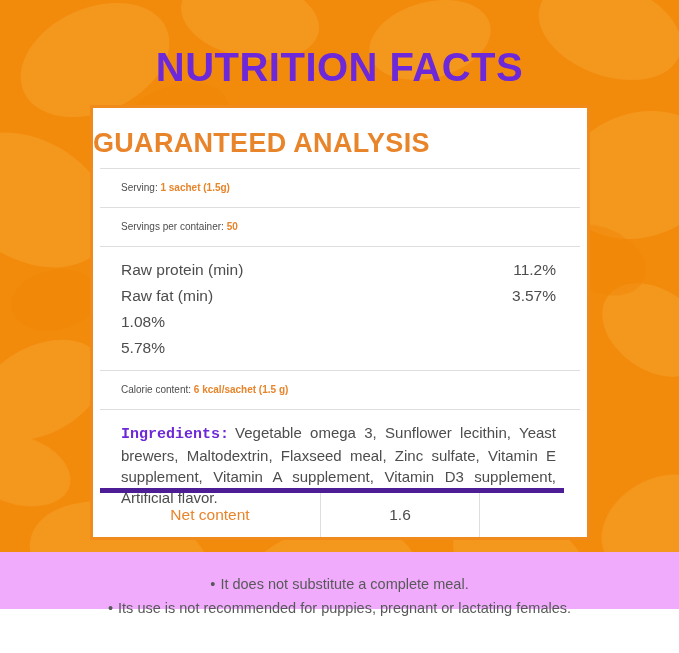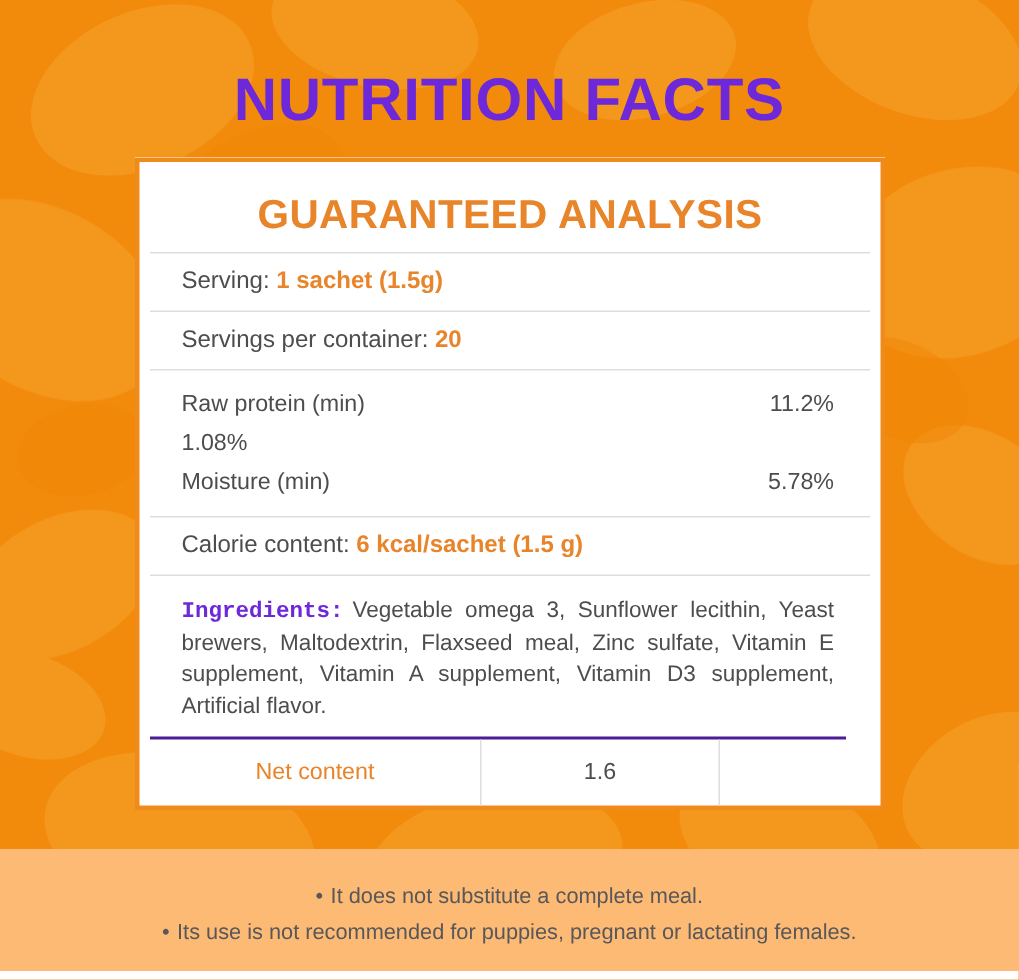--- a/index.html
+++ b/index.html
@@ -60,21 +60,21 @@
     top: 105px;
     width: 500px;
     height: 435px;
     background: #ffffff;
     border: 3px solid #f08a1a;
     box-sizing: border-box;
   }
 
   .card-title {
     margin: 18px 0 0 0;
-    text-align: center;
+    text-align: left;
     color: #e8842a;
     font-size: 27px;
     font-weight: bold;
     letter-spacing: 0.3px;
     line-height: 34px;
   }
 
   .inner {
     position: absolute;
     left: 7px;
@@ -84,21 +84,21 @@
   }
 
   .rule {
     height: 1px;
     background: #dedede;
     margin: 0;
   }
 
   .row {
     padding: 9px 0 9px 21px;
-    font-size: 16px;
+    font-size: 10px;
     color: #4d4d4d;
     line-height: 20px;
   }
   .row b {
     color: #e8842a;
     font-weight: bold;
   }
 
   
   .nutrients {
@@ -132,21 +132,21 @@
   }
 
   
   .net-table {
     position: absolute;
     left: 0;
     right: 16px;
     bottom: 0;
     height: 44px;
     display: flex;
-    border-top: 2px solid #4c1d95;
+    border-top: 5px solid #4c1d95;
   }
   .net-cell {
     display: flex;
     align-items: center;
     justify-content: center;
     font-size: 15.5px;
     color: #4d4d4d;
     height: 100%;
     box-sizing: border-box;
   }
@@ -160,24 +160,24 @@
     border-right: 1px solid #dedede;
   }
   .net-cell.unit {
     flex: 1;
   }
 
   
   .footer {
     position: absolute;
     left: 0;
-    top: 566px;
-    width: 679px;
-    height: 81px;
-    background: #fdba74;
+    top: 552px;
+    width: 679px;
+    height: 57px;
+    background: #f0abfc;
   }
   .footer-line {
     display: flex;
     justify-content: center;
     align-items: baseline;
     font-size: 14.5px;
     color: #58585a;
     line-height: 24px;
   }
   .footer-line.l1 { margin-top: 20px; }
@@ -233,35 +233,38 @@
 
       <div class="row">
         <span>Serving:</span>
         <b>1 sachet (1.5g)</b>
       </div>
 
       <div class="rule"></div>
 
       <div class="row">
         <span>Servings per container:</span>
-        <b>20</b>
+        <b>50</b>
       </div>
 
       <div class="rule"></div>
 
       <div class="nutrients">
         <div class="nutrient-row">
           <span class="nutrient-name">Raw protein (min)</span>
           <span class="nutrient-value">11.2%</span>
         </div>
         <div class="nutrient-row">
+          <span class="nutrient-name">Raw fat (min)</span>
+          <span class="nutrient-value">3.57%</span>
+        </div>
+        <div class="nutrient-row">
           <span class="nutrient-value">1.08%</span>
         </div>
         <div class="nutrient-row">
-          <span class="nutrient-name">Moisture (min)</span>
           <span class="nutrient-value">5.78%</span>
         </div>
       </div>
 
       <div class="rule"></div>
 
       <div class="row">
         <span>Calorie content:</span>
         <b>6 kcal/sachet (1.5 g)</b>
       </div>

